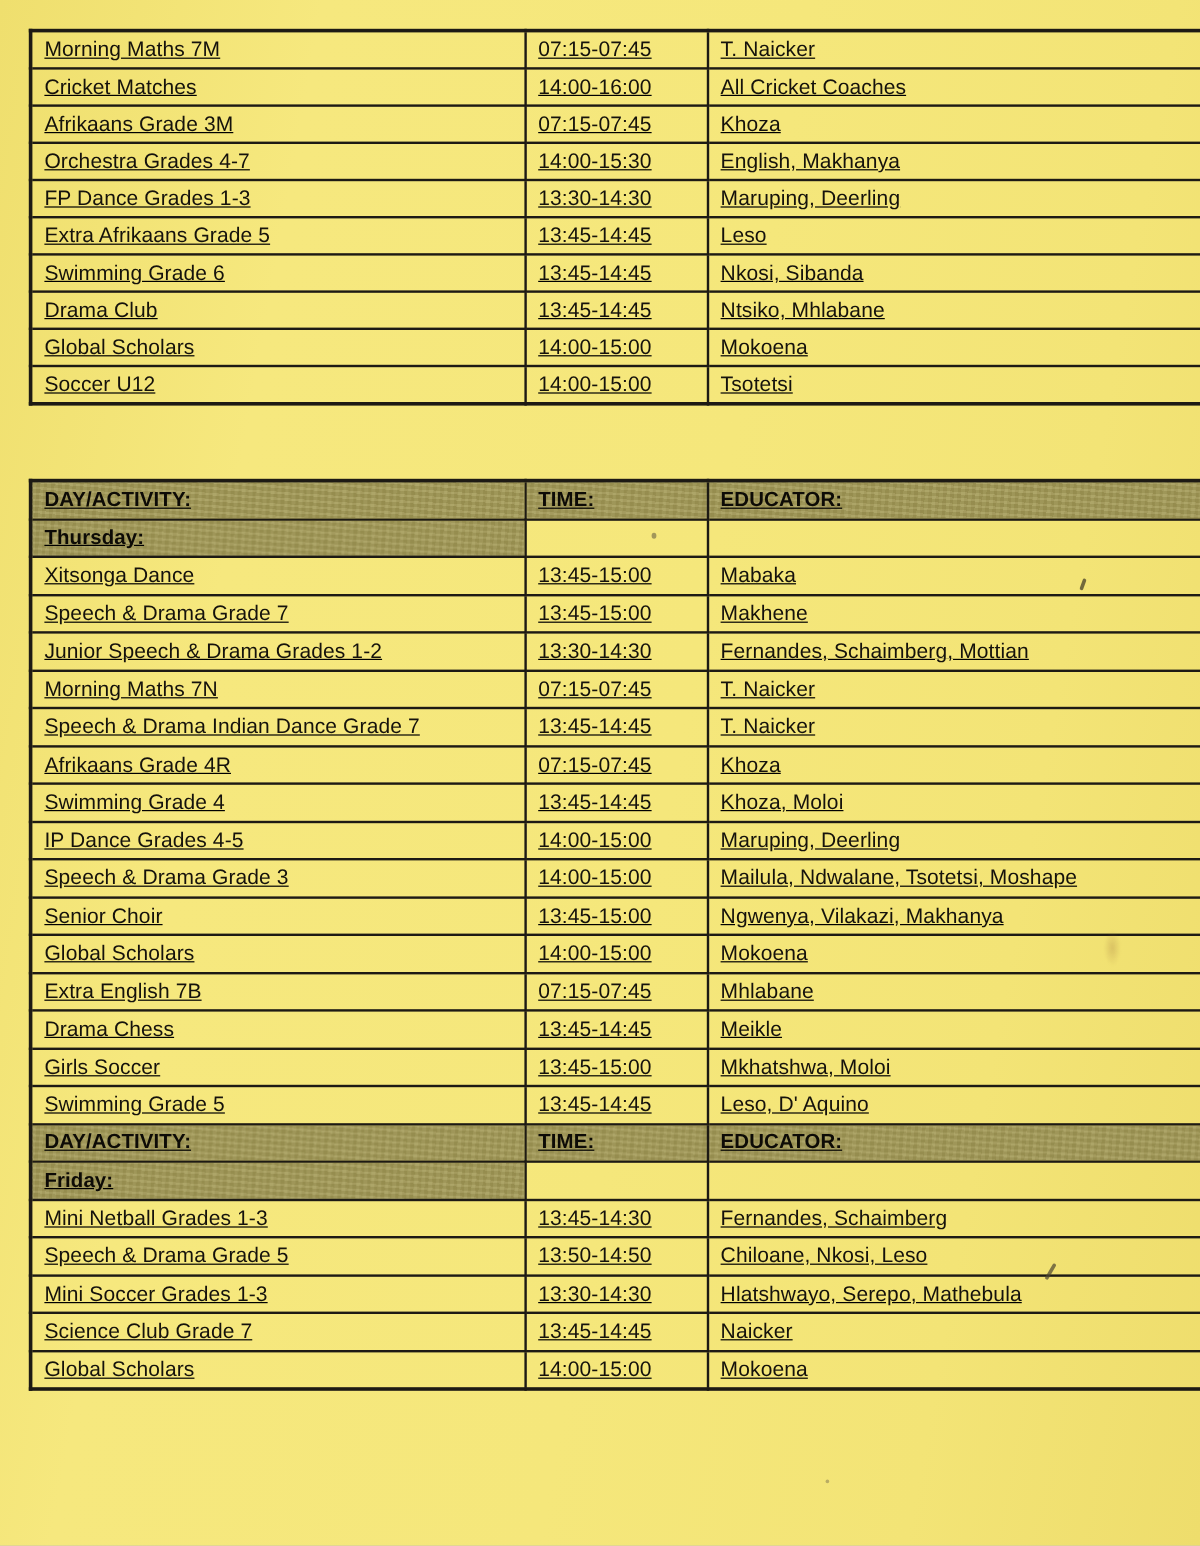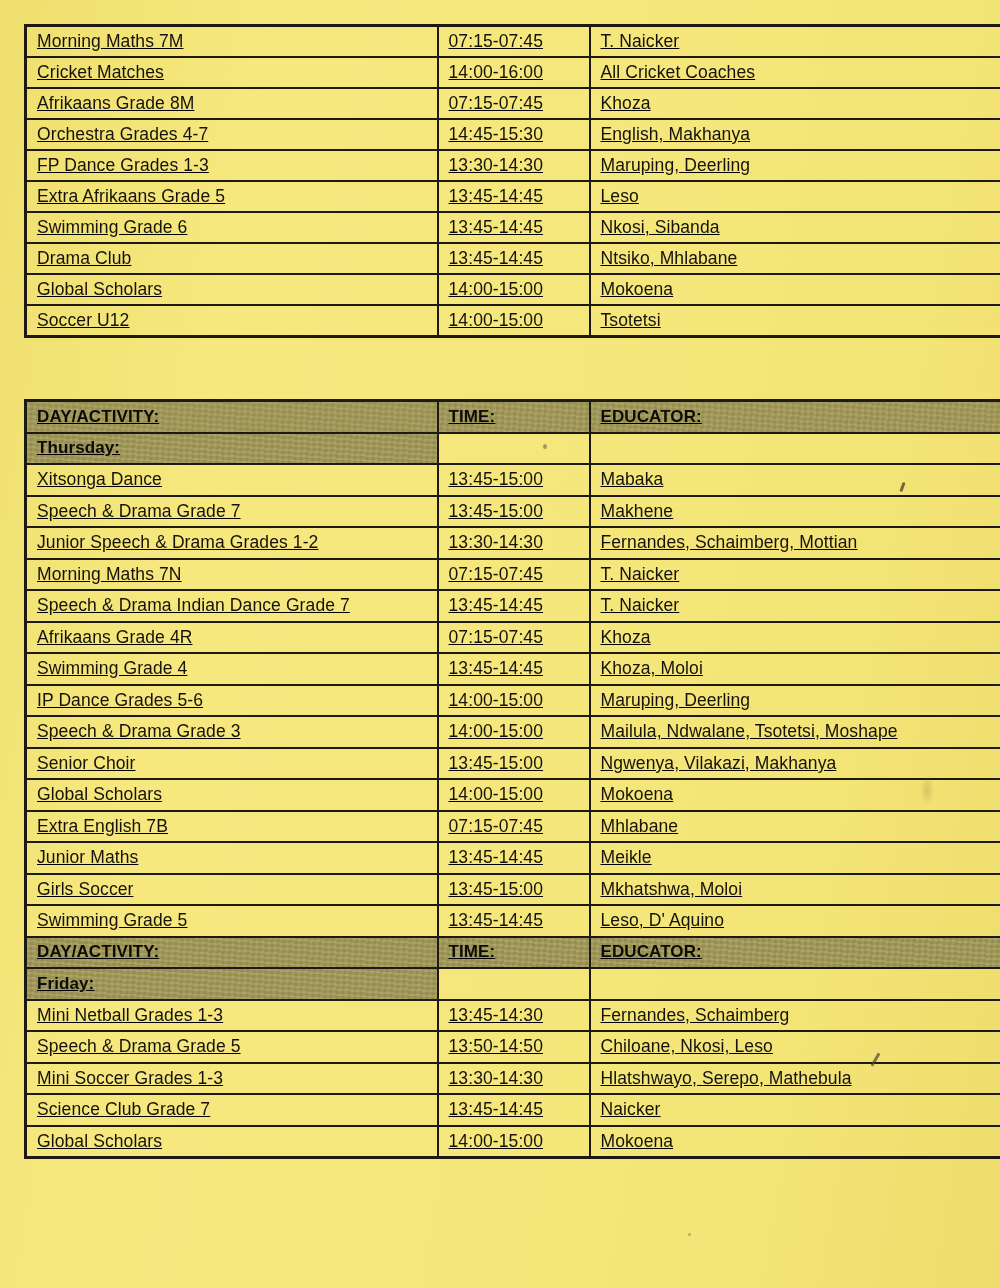--- a/index.html
+++ b/index.html
@@ -65,27 +65,27 @@
           <td class="plain">Morning Maths 7M</td>
           <td class="plain">07:15-07:45</td>
           <td class="plain">T. Naicker</td>
         </tr>
         <tr>
           <td class="plain">Cricket Matches</td>
           <td class="plain">14:00-16:00</td>
           <td class="plain">All Cricket Coaches</td>
         </tr>
         <tr>
-          <td class="plain">Afrikaans Grade 8M</td>
+          <td class="plain">Afrikaans Grade 3M</td>
           <td class="plain">07:15-07:45</td>
           <td class="plain">Khoza</td>
         </tr>
         <tr>
           <td class="plain">Orchestra Grades 4-7</td>
-          <td class="plain">14:45-15:30</td>
+          <td class="plain">14:00-15:30</td>
           <td class="plain">English, Makhanya</td>
         </tr>
         <tr>
           <td class="plain">FP Dance Grades 1-3</td>
           <td class="plain">13:30-14:30</td>
           <td class="plain">Maruping, Deerling</td>
         </tr>
         <tr>
           <td class="plain">Extra Afrikaans Grade 5</td>
           <td class="plain">13:45-14:45</td>
@@ -160,21 +160,21 @@
           <td class="plain">Afrikaans Grade 4R</td>
           <td class="plain">07:15-07:45</td>
           <td class="plain">Khoza</td>
         </tr>
         <tr>
           <td class="plain">Swimming Grade 4</td>
           <td class="plain">13:45-14:45</td>
           <td class="plain">Khoza, Moloi</td>
         </tr>
         <tr>
-          <td class="plain">IP Dance Grades 5-6</td>
+          <td class="plain">IP Dance Grades 4-5</td>
           <td class="plain">14:00-15:00</td>
           <td class="plain">Maruping, Deerling</td>
         </tr>
         <tr>
           <td class="plain">Speech &amp; Drama Grade 3</td>
           <td class="plain">14:00-15:00</td>
           <td class="plain">Mailula, Ndwalane, Tsotetsi, Moshape</td>
         </tr>
         <tr>
           <td class="plain">Senior Choir</td>
@@ -185,21 +185,21 @@
           <td class="plain">Global Scholars</td>
           <td class="plain">14:00-15:00</td>
           <td class="plain">Mokoena</td>
         </tr>
         <tr>
           <td class="plain">Extra English 7B</td>
           <td class="plain">07:15-07:45</td>
           <td class="plain">Mhlabane</td>
         </tr>
         <tr>
-          <td class="plain">Junior Maths</td>
+          <td class="plain">Drama Chess</td>
           <td class="plain">13:45-14:45</td>
           <td class="plain">Meikle</td>
         </tr>
         <tr>
           <td class="plain">Girls Soccer</td>
           <td class="plain">13:45-15:00</td>
           <td class="plain">Mkhatshwa, Moloi</td>
         </tr>
         <tr>
           <td class="plain">Swimming Grade 5</td>

